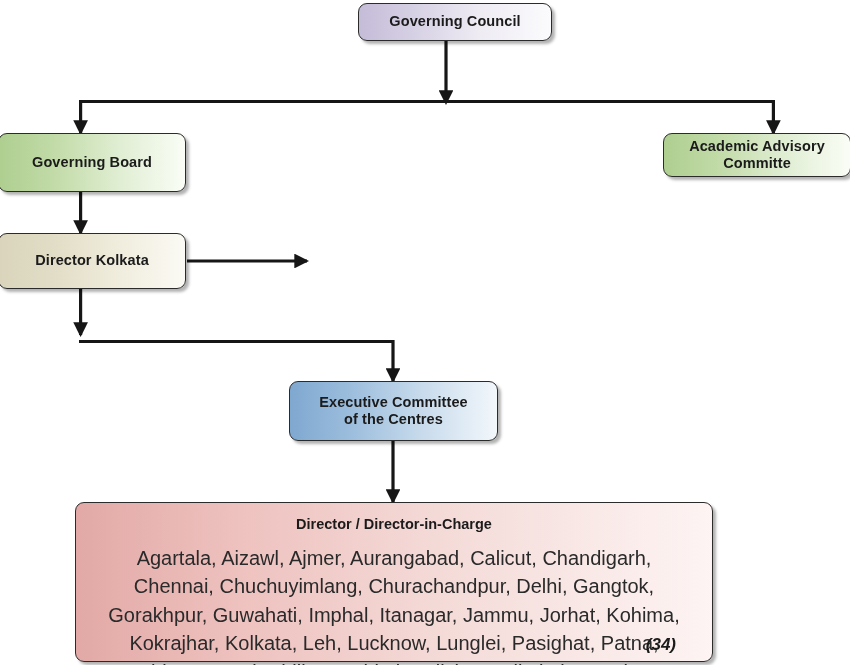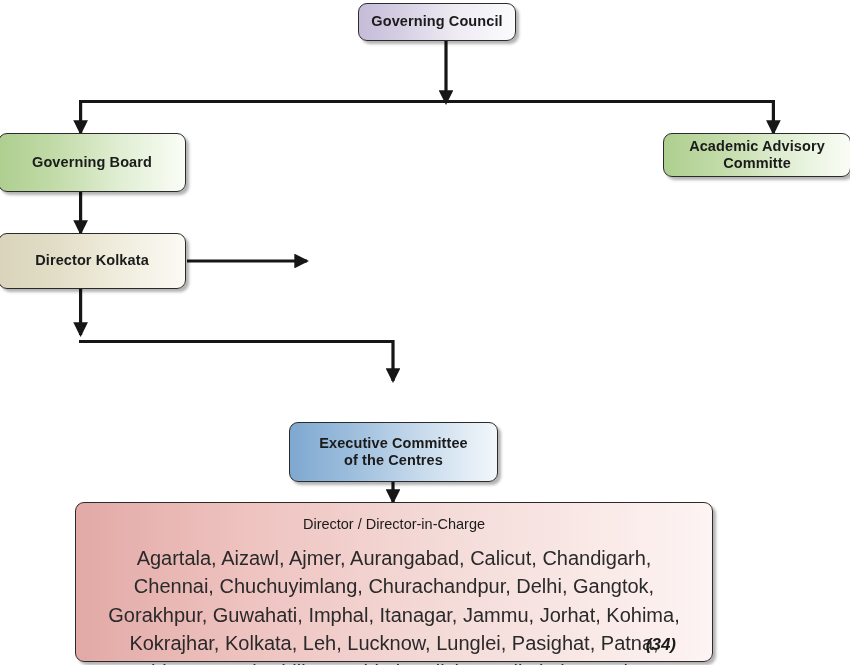--- a/index.html
+++ b/index.html
@@ -60,45 +60,45 @@
   }
   .theme-blue {
     background: linear-gradient(to right, #7fa8d0 0%, #9dbedd 30%, #c8dbec 64%, #f2f7fb 100%);
   }
   .theme-pink {
     background: linear-gradient(to right, #e2a9a6 0%, #eec2bf 26%, #f4dbd8 58%, #fdf4f3 100%);
   }
 
   
   #node-governing-council {
-    left: 358px; top: 3px; width: 158px; height: 38px;
+    left: 358px; top: 3px; width: 194px; height: 38px;
   }
   #node-management-board {
     left: -2px; top: 133px; width: 188px; height: 59px;
   }
   #node-academic-advisory {
     left: 663px; top: 133px; width: 188px; height: 44px;
   }
   #node-director-general {
     left: -2px; top: 233px; width: 188px; height: 56px;
   }
   #node-finance-committee {
     left: 307px; top: 232px; width: 187px; height: 57px;
   }
   #node-executive-committee {
-    left: 289px; top: 381px; width: 209px; height: 60px; margin-top: 41px;
+    left: 289px; top: 381px; width: 209px; height: 60px;
   }
   #node-directors {
     left: 75px; top: 502px; width: 638px; height: 160px;
     justify-content: flex-start;
     padding: 13px 18px 0 18px;
   }
 
   #directors-title {
-    font-weight: normal;
+    font-weight: bold;
     font-size: 14.5px;
     color: #1b1b1b;
     margin-bottom: 12px;
   }
   #directors-cities {
     font-size: 20px;
     line-height: 1.42;
     color: #2a2a2a;
     text-align: center;
     max-width: 596px;

